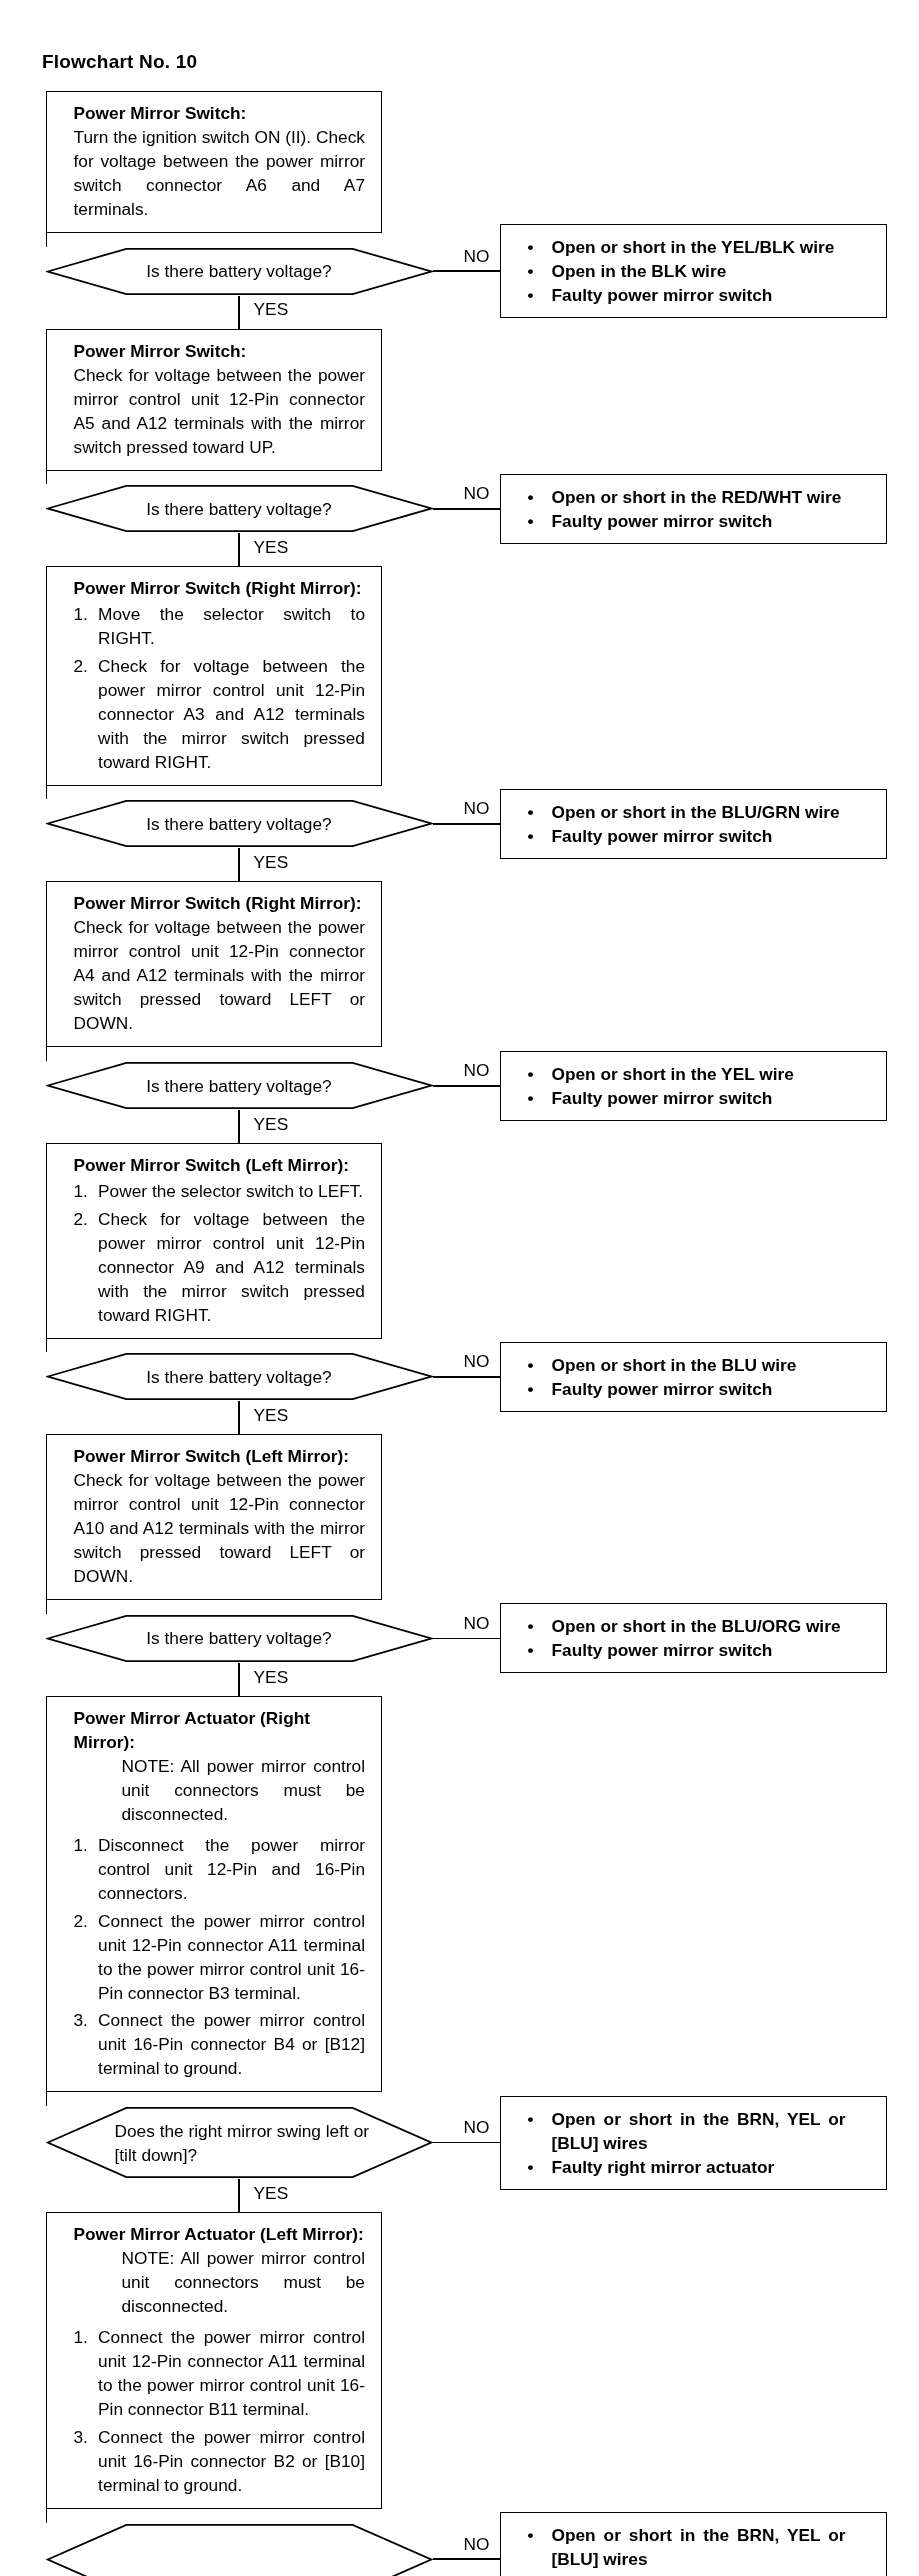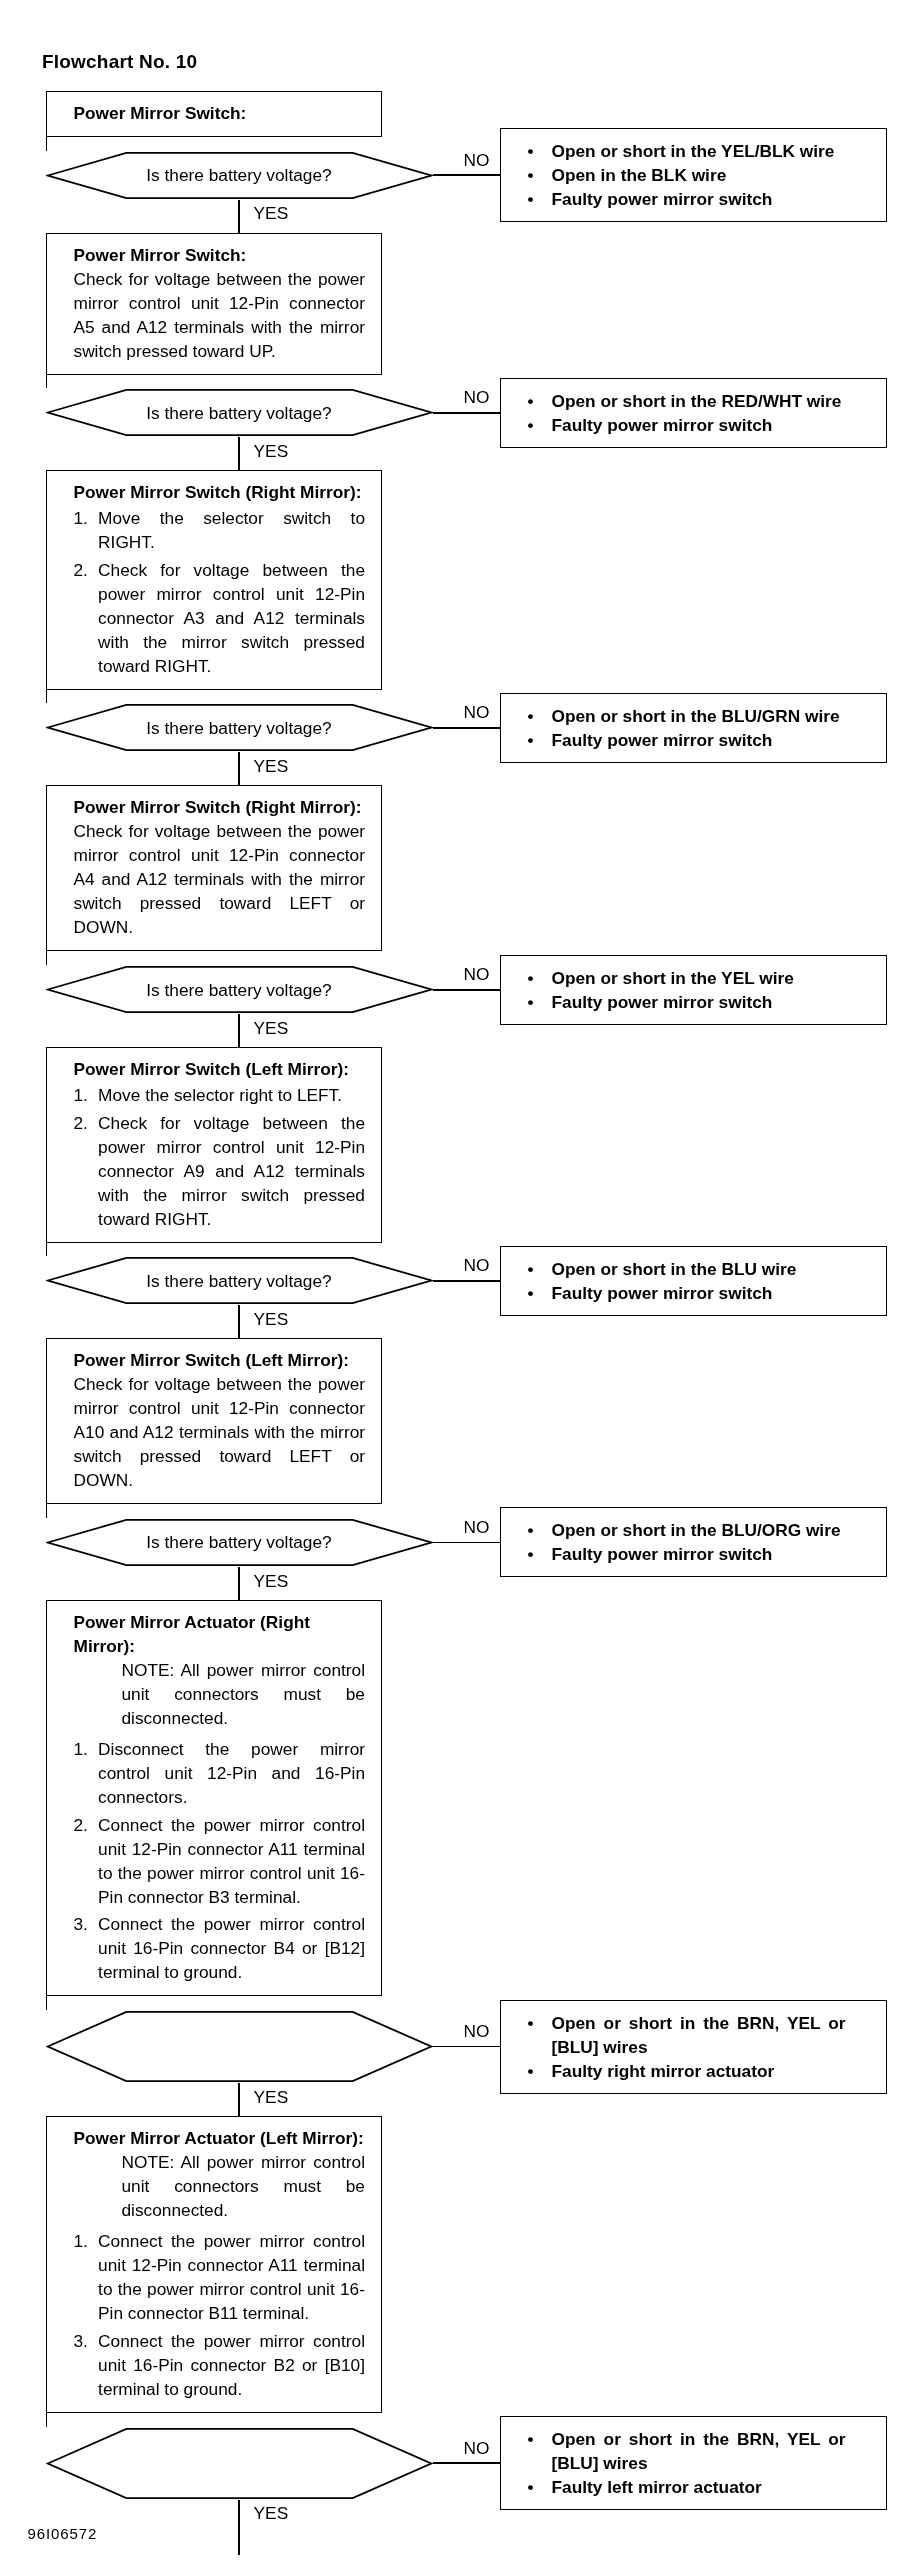--- a/index.html
+++ b/index.html
@@ -75,20 +75,21 @@
 
 <main class="page">
 
   <h1 class="title">Flowchart No. 10</h1>
 
   <div class="chain">
 
     <section class="step">
       <div class="pbox">
         <p class="heading">Power Mirror Switch:</p>
+        <p class="body">Turn the ignition switch ON (II). Check for voltage between the power mirror switch connector A6 and A7 terminals.</p>
       </div>
       <div class="vtop"></div>
       <div class="drow">
         <div class="hex">
           <svg viewBox="0 0 424 54" preserveAspectRatio="none">
               <polygon points="2,27 88,2 336,2 422,27 336,52 88,52" fill="#fff" stroke="#000" stroke-width="2"></polygon>
             </svg>
           <span class="hex-text">Is there battery voltage?</span>
         </div>
         <span class="no-label">NO</span>
@@ -218,21 +219,21 @@
         <span class="yes-label">YES</span>
       </div>
     </section>
 
     <section class="step">
       <div class="pbox">
         <p class="heading">Power Mirror Switch (Left Mirror):</p>
         <div class="items">
           <div class="item">
               <span class="num">1.</span>
-              <span class="itext">Move the selector right to LEFT.</span>
+              <span class="itext">Power the selector switch to LEFT.</span>
             </div>
           <div class="item">
               <span class="num">2.</span>
               <span class="itext">Check for voltage between the power mirror control unit 12-Pin connector A9 and A12 terminals with the mirror switch pressed toward RIGHT.</span>
             </div>
         </div>
       </div>
       <div class="vtop"></div>
       <div class="drow">
         <div class="hex">
@@ -310,20 +311,21 @@
               <span class="itext">Connect the power mirror control unit 16-Pin connector B4 or [B12] terminal to ground.</span>
             </div>
         </div>
       </div>
       <div class="vtop"></div>
       <div class="drow tall">
         <div class="hex">
           <svg viewBox="0 0 424 80" preserveAspectRatio="none">
               <polygon points="2,40 88,2 336,2 422,40 336,78 88,78" fill="#fff" stroke="#000" stroke-width="2"></polygon>
             </svg>
+          <span class="hex-text">Does the right mirror swing left or [tilt down]?</span>
         </div>
         <span class="no-label">NO</span>
         <div class="no-line"></div>
         <div class="rbox">
           <div class="bullet">
               <span class="dot">•</span>
               <span class="btext">Open or short in the BRN, YEL or [BLU] wires</span>
             </div>
           <div class="bullet">
               <span class="dot">•</span>

